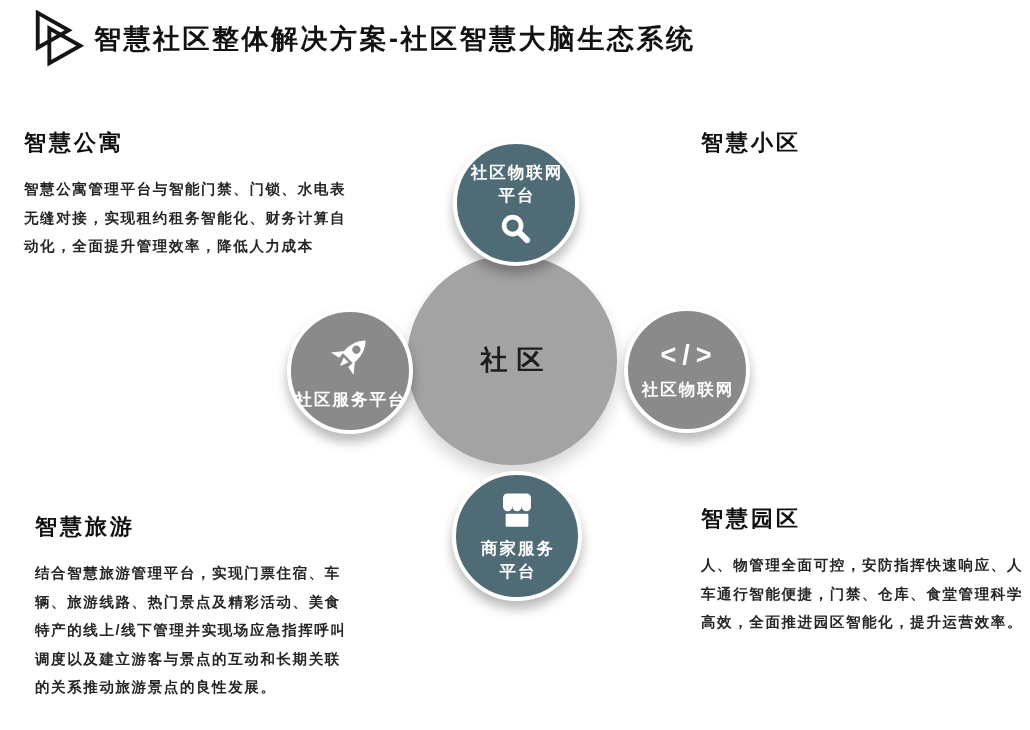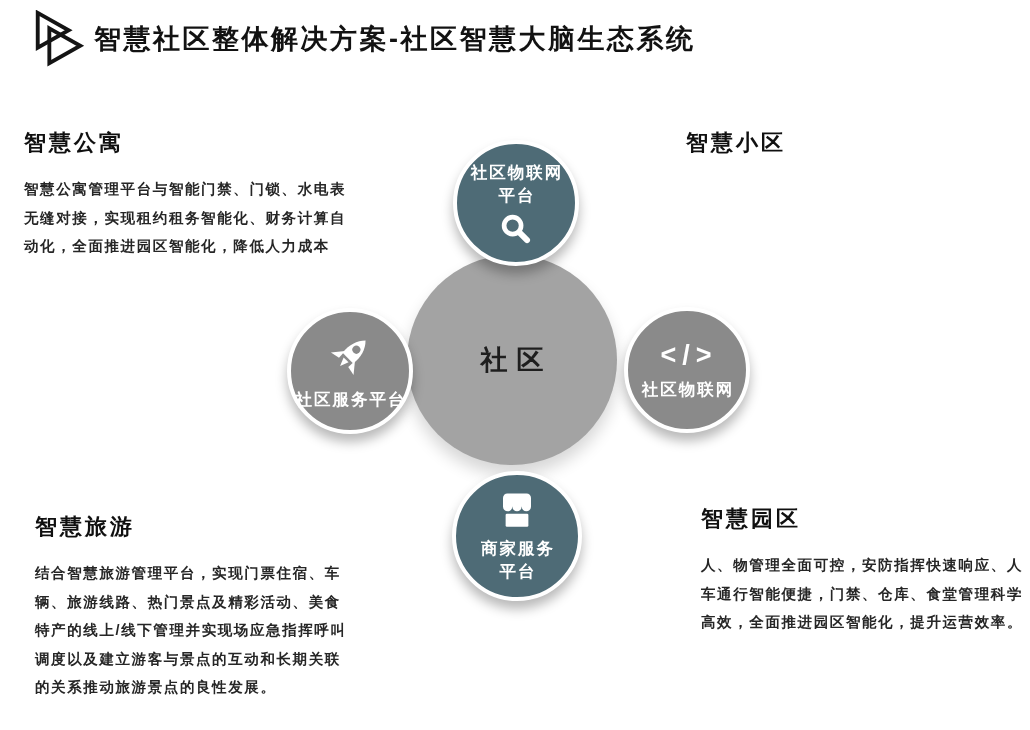--- a/index.html
+++ b/index.html
@@ -33,21 +33,21 @@
   }
   .section p {
     font-size: 14.5px;
     font-weight: 600;
     line-height: 28.5px;
     letter-spacing: 1.6px;
     color: #262626;
     white-space: pre-line;
   }
   .sec-tl { left: 24px;  top: 128px; width: 345px; }
-  .sec-tr { left: 686px; top: 128px; width: 325px; }
+  .sec-tr { left: 701px; top: 128px; width: 325px; }
   .sec-bl { left: 35px;  top: 512px; width: 350px; }
   .sec-br { left: 701px; top: 504px; width: 330px; }
 
   
   .center-circle {
     position: absolute; left: 407px; top: 255px;
     width: 210px; height: 210px; border-radius: 50%;
     background: #a3a3a3;
     box-shadow: 0 10px 16px rgba(0,0,0,0.16);
     display: flex; flex-direction: column; align-items: center; justify-content: center;
@@ -96,21 +96,21 @@
     <path d="M8 3 L40 21 L8 39 Z" fill="none" stroke="#141414" stroke-width="4"></path>
     <path d="M20 19 L52 37 L20 55 Z" fill="none" stroke="#141414" stroke-width="4"></path>
   </svg>
   <h1 class="page-title">智慧社区整体解决方案-社区智慧大脑生态系统</h1>
 </div>
 
 <div class="section sec-tl">
   <h2>智慧公寓</h2>
   <p>智慧公寓管理平台与智能门禁、门锁、水电表
 无缝对接，实现租约租务智能化、财务计算自
-动化，全面推进园区智能化，降低人力成本</p>
+动化，全面提升管理效率，降低人力成本</p>
 </div>
 
 <div class="section sec-tr">
   <h2>智慧小区</h2>
 </div>
 
 <div class="section sec-bl">
   <h2>智慧旅游</h2>
   <p>结合智慧旅游管理平台，实现门票住宿、车
 辆、旅游线路、热门景点及精彩活动、美食

